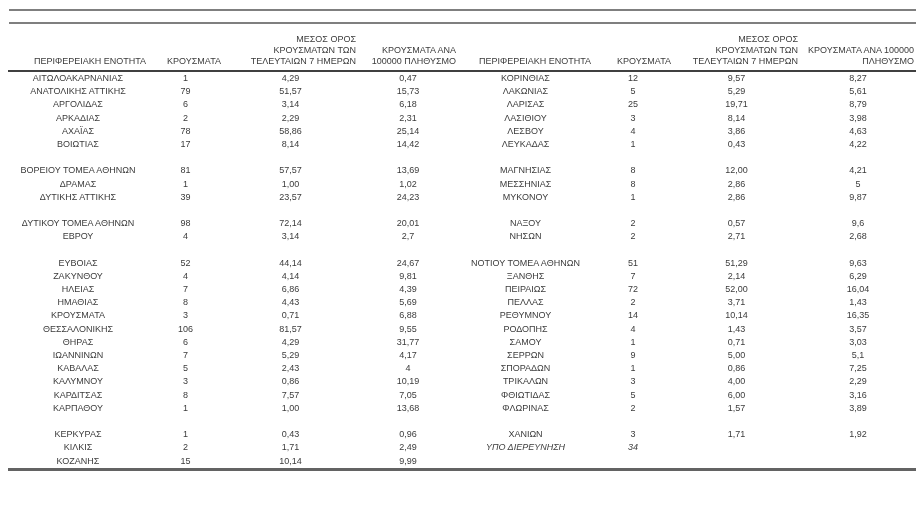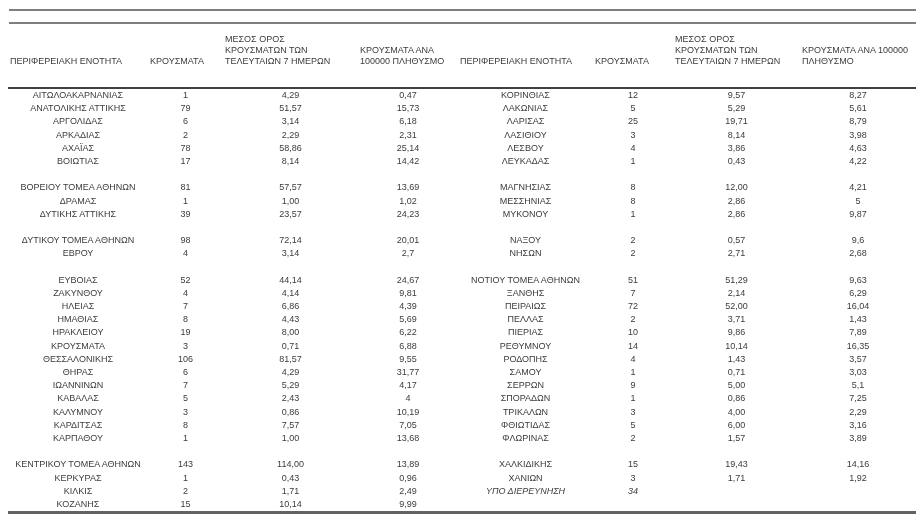--- a/index.html
+++ b/index.html
@@ -19,22 +19,22 @@
   .rule.r1{top:9px;}
   .rule.r2{top:22px;}
   table.data{
     position:absolute;left:8px;top:26px;width:908px;
     border-collapse:collapse;table-layout:fixed;
   }
   col.c1{width:140px;} col.c2{width:75px;}  col.c3{width:135px;} col.c4{width:100px;}
   col.c5{width:135px;} col.c6{width:80px;}  col.c7{width:127px;} col.c8{width:116px;}
   th{
     font-size:9px;font-weight:400;color:var(--text);
-    text-align:left;vertical-align:bottom;
-    padding:8px 2px 20px 2px;line-height:11px;
+    text-align:right;vertical-align:bottom;
+    padding:8px 2px 3px 2px;line-height:11px;
     border-bottom:2px solid var(--header-rule);
     white-space:normal;
   }
   th .wrap{display:inline-block;vertical-align:bottom;}
   th .wrap-avg{max-width:118px;}
   th .wrap-per{max-width:122px;}
   td{
     font-size:9px;color:var(--text);
     text-align:center;vertical-align:middle;
     height:13.2px;line-height:13px;
@@ -248,30 +248,20 @@
           <td>ΗΜΑΘΙΑΣ</td>
           <td>8</td>
           <td>4,43</td>
           <td>5,69</td>
           <td>ΠΕΛΛΑΣ</td>
           <td>2</td>
           <td>3,71</td>
           <td>1,43</td>
         </tr>
         <tr>
-          <td>ΗΡΑΚΛΕΙΟΥ</td>
-          <td>19</td>
-          <td>8,00</td>
-          <td>6,22</td>
-          <td>ΠΙΕΡΙΑΣ</td>
-          <td>10</td>
-          <td>9,86</td>
-          <td>7,89</td>
-        </tr>
-        <tr>
           <td>ΚΡΟΥΣΜΑΤΑ</td>
           <td>3</td>
           <td>0,71</td>
           <td>6,88</td>
           <td>ΡΕΘΥΜΝΟΥ</td>
           <td>14</td>
           <td>10,14</td>
           <td>16,35</td>
         </tr>
         <tr>
@@ -348,30 +338,20 @@
           <td></td>
           <td></td>
           <td></td>
           <td></td>
           <td></td>
           <td></td>
           <td></td>
           <td></td>
         </tr>
         <tr>
-          <td>ΚΕΝΤΡΙΚΟΥ ΤΟΜΕΑ ΑΘΗΝΩΝ</td>
-          <td>143</td>
-          <td>114,00</td>
-          <td>13,89</td>
-          <td>ΧΑΛΚΙΔΙΚΗΣ</td>
-          <td>15</td>
-          <td>19,43</td>
-          <td>14,16</td>
-        </tr>
-        <tr>
           <td>ΚΕΡΚΥΡΑΣ</td>
           <td>1</td>
           <td>0,43</td>
           <td>0,96</td>
           <td>ΧΑΝΙΩΝ</td>
           <td>3</td>
           <td>1,71</td>
           <td>1,92</td>
         </tr>
         <tr>

